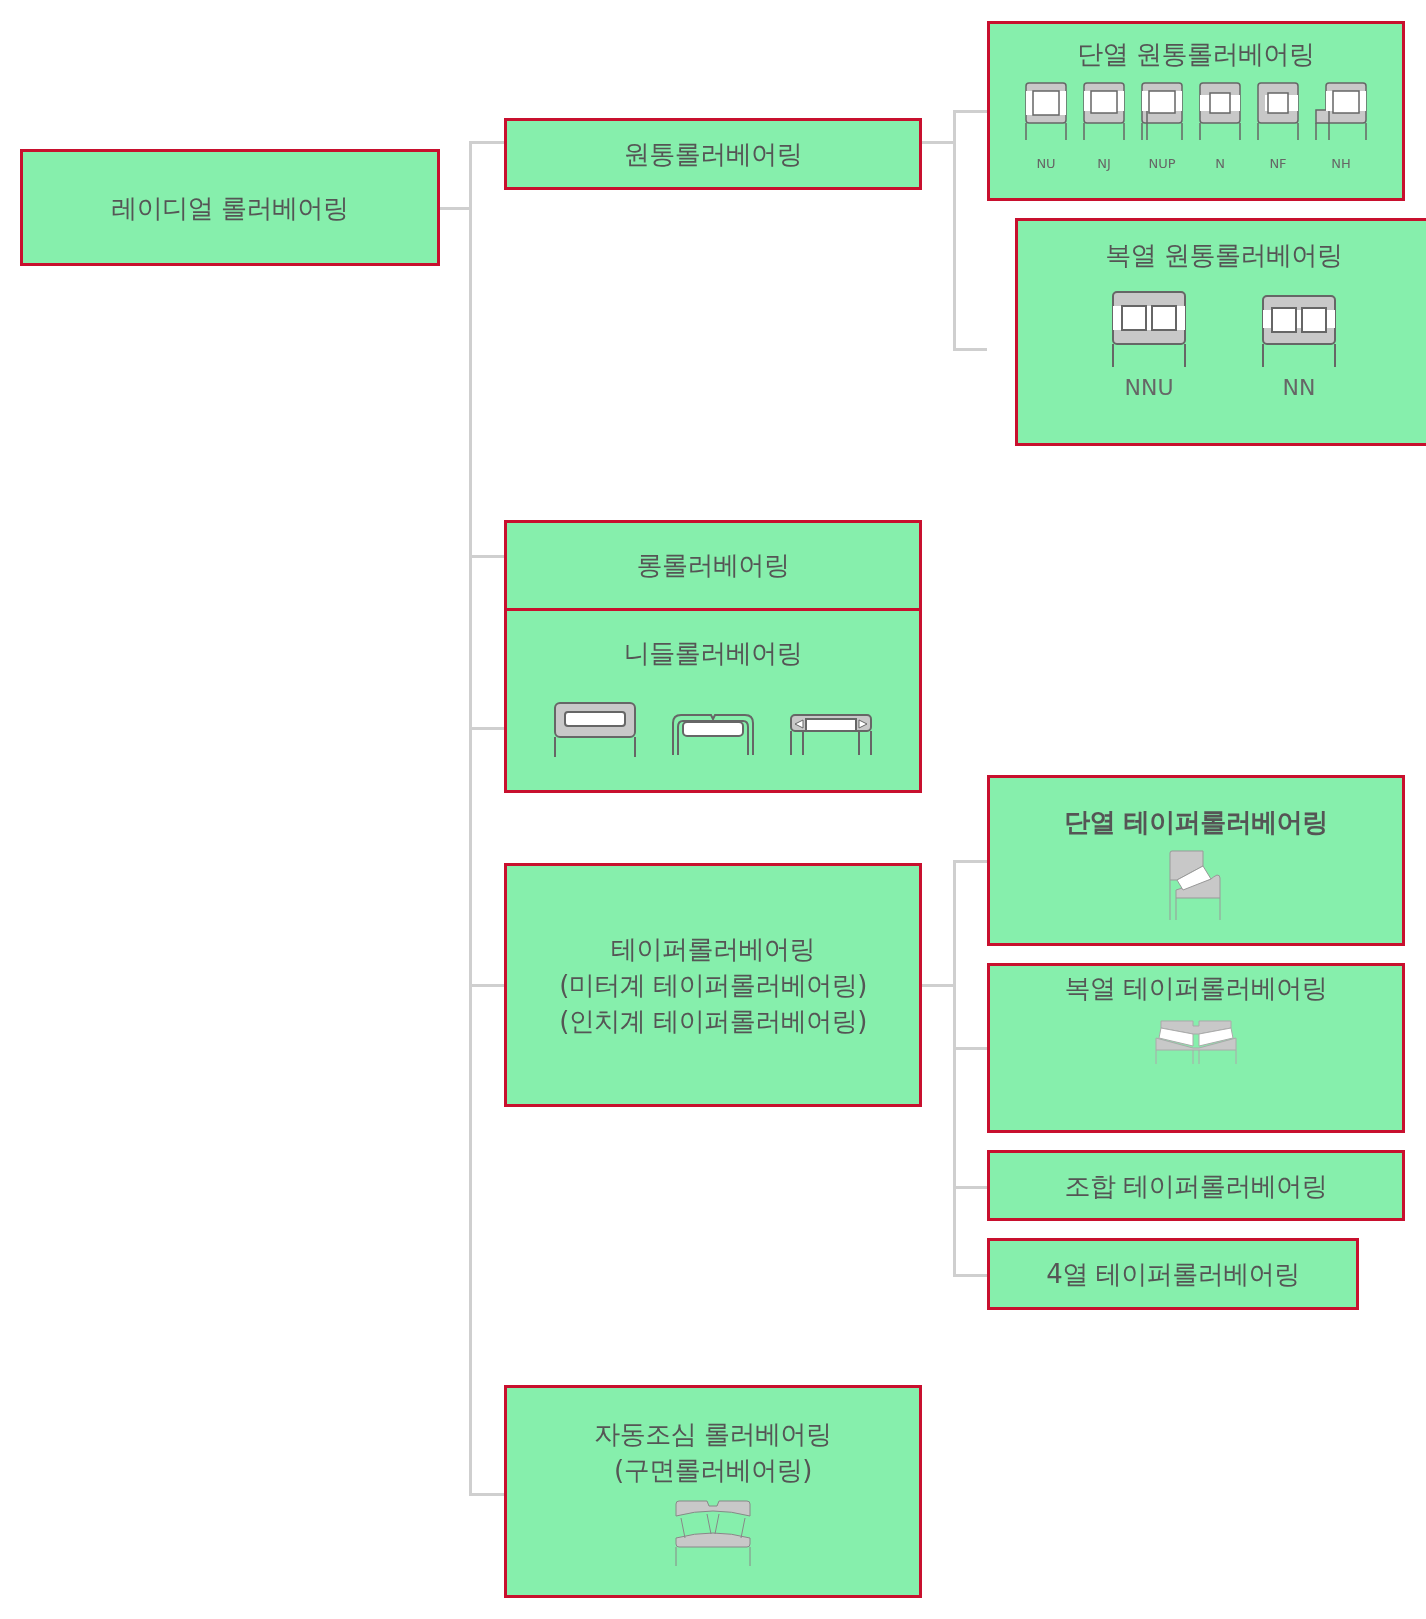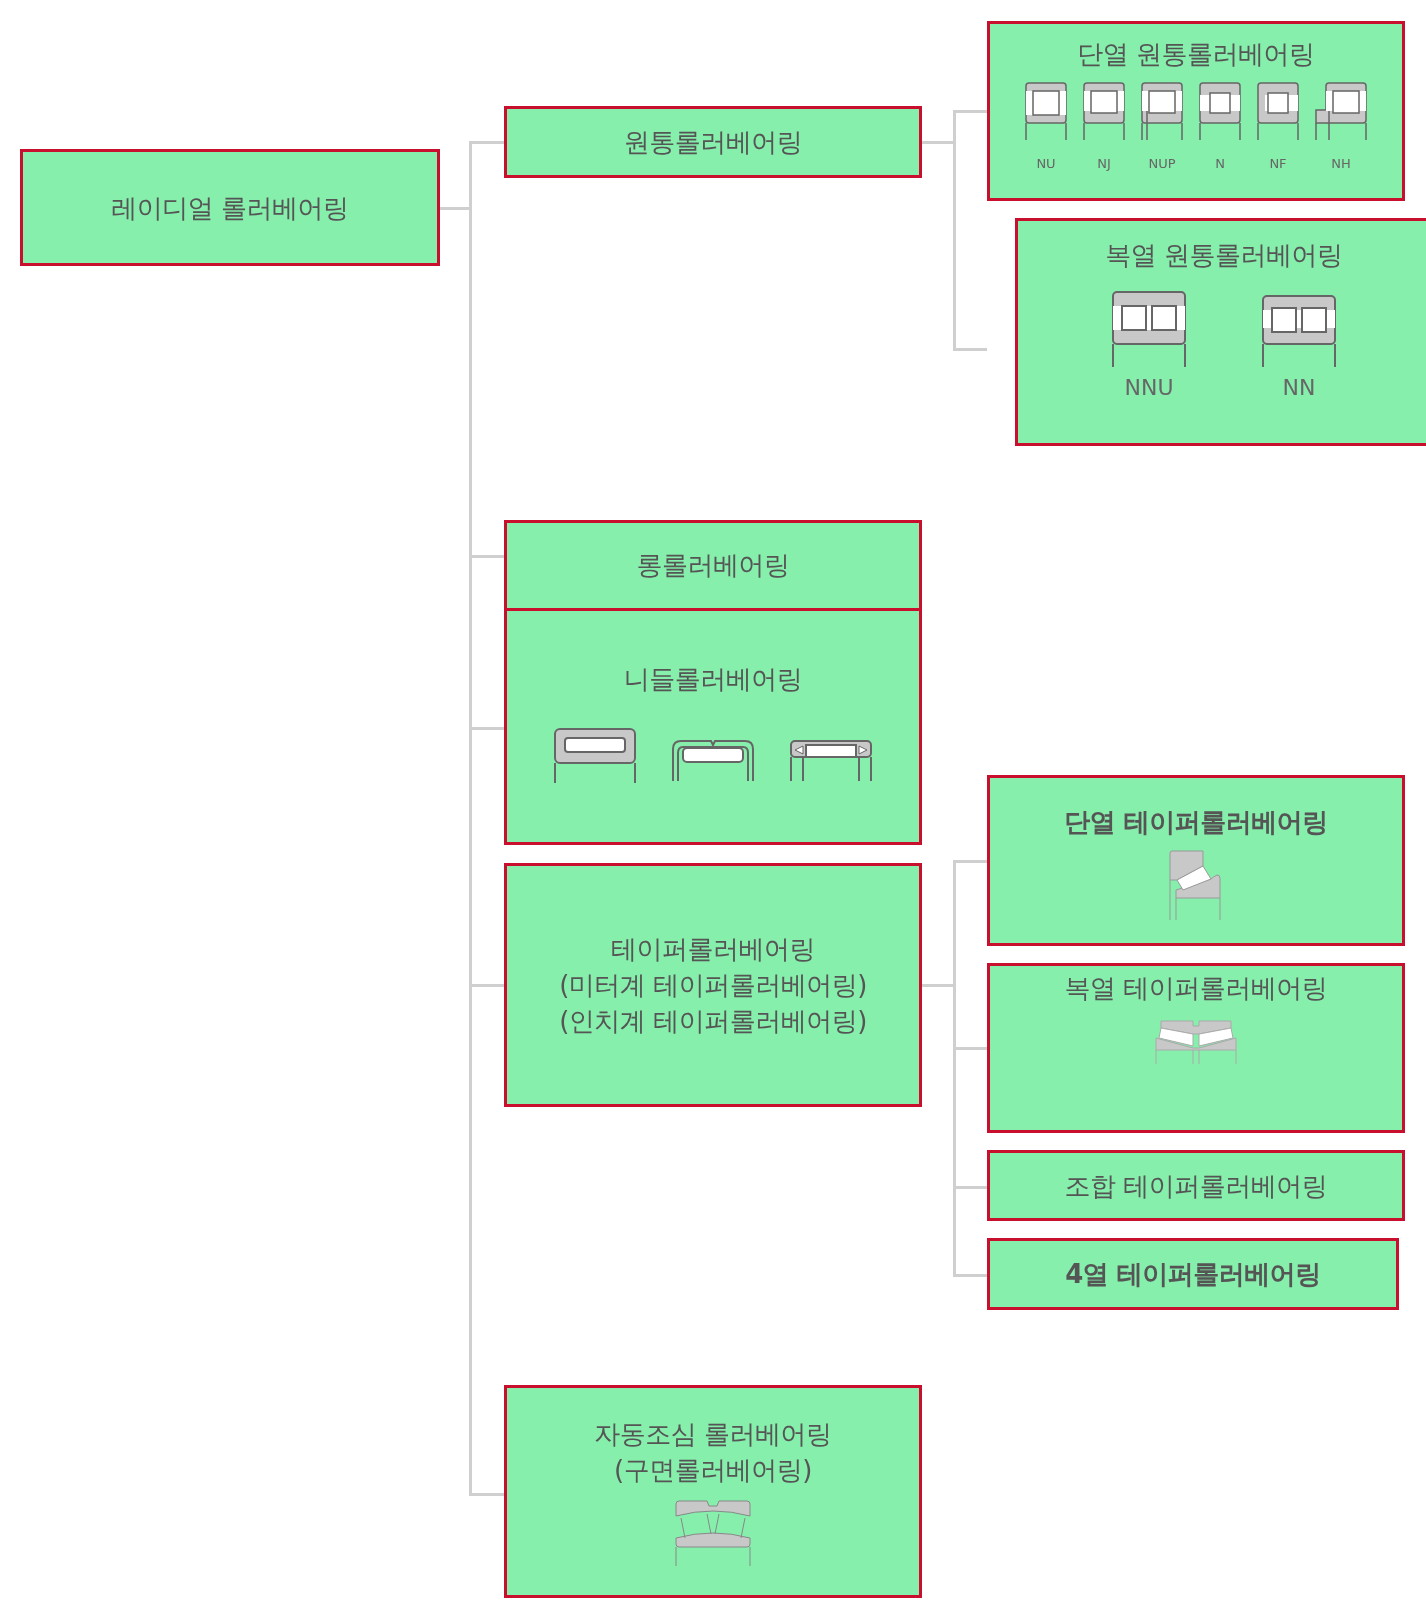--- a/index.html
+++ b/index.html
@@ -34,29 +34,29 @@
 <div class="line" style="left:953px;top:860px;width:3px;height:417px;"></div>
 <div class="line" style="left:953px;top:860px;width:34px;height:3px;"></div>
 <div class="line" style="left:953px;top:1047px;width:34px;height:3px;"></div>
 <div class="line" style="left:953px;top:1186px;width:34px;height:3px;"></div>
 <div class="line" style="left:953px;top:1274px;width:34px;height:3px;"></div>
 
 <div class="box" style="left:20px;top:149px;width:420px;height:117px;">
   <span class="lbl">레이디얼 롤러베어링</span>
 </div>
 
-<div class="box" style="left:504px;top:106px;width:418px;height:72px;">
+<div class="box" style="left:504px;top:118px;width:418px;height:72px;">
   <span class="lbl">원통롤러베어링</span>
 </div>
 
 <div class="box" style="left:504px;top:520px;width:418px;height:92px;font-family:Liberation Serif, serif;">
   <span class="lbl">롱롤러베어링</span>
 </div>
 
-<div class="box" style="left:504px;top:608px;width:418px;height:237px;">
+<div class="box" style="left:504px;top:608px;width:418px;height:185px;">
   <span class="lbl" style="margin-top:-10px;">니들롤러베어링</span>
   <div class="icons" style="gap:34px;margin-top:30px;">
     <svg width="84" height="56" viewBox="0 0 84 56">
       <rect x="2" y="2" width="80" height="34" rx="5" fill="#c8c8c8" stroke="#666" stroke-width="2"></rect>
       <rect x="12" y="11" width="60" height="14" rx="3" fill="#fff" stroke="#666" stroke-width="2"></rect>
       <line x1="2" y1="36" x2="2" y2="56" stroke="#666" stroke-width="2"></line>
       <line x1="82" y1="36" x2="82" y2="56" stroke="#666" stroke-width="2"></line>
     </svg>
     <svg width="84" height="44" viewBox="0 0 84 44">
       <path d="M2 42 V10 Q2 2 10 2 H40 L42 6 L44 2 H74 Q82 2 82 10 V42" fill="none" stroke="#666" stroke-width="2"></path>
@@ -214,15 +214,15 @@
     <line x1="38" y1="30" x2="38" y2="44" stroke="#aaa"></line>
     <line x1="44" y1="30" x2="44" y2="44" stroke="#aaa"></line>
     <line x1="81" y1="30" x2="81" y2="44" stroke="#aaa"></line>
   </svg>
 </div>
 
 <div class="box" style="left:987px;top:1150px;width:418px;height:71px;">
   <span class="lbl">조합 테이퍼롤러베어링</span>
 </div>
 
-<div class="box" style="left:987px;top:1238px;width:412px;height:72px;font-weight:bold;">
+<div class="box" style="left:987px;top:1238px;width:372px;height:72px;">
   <span class="lbl">4열 테이퍼롤러베어링</span>
 </div>
 
 </body></html>

